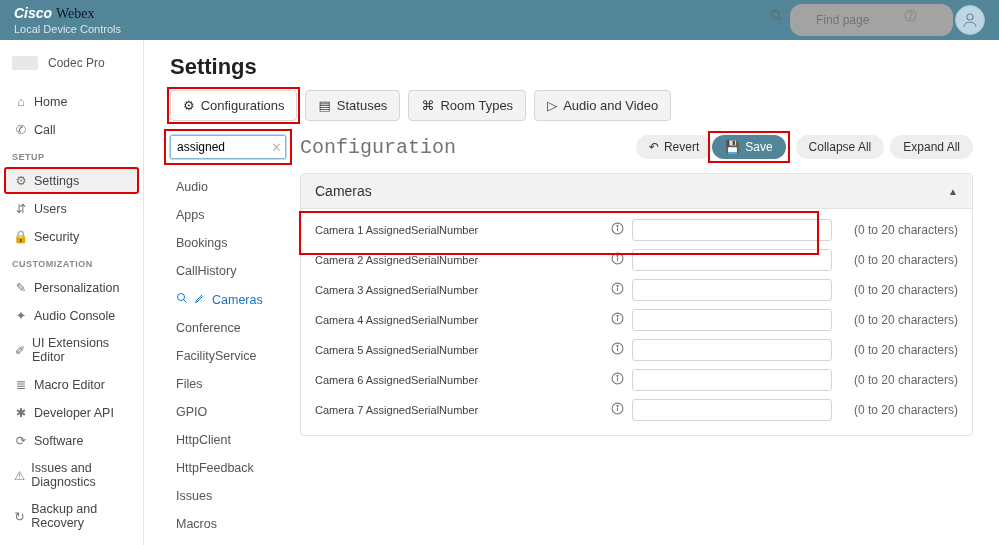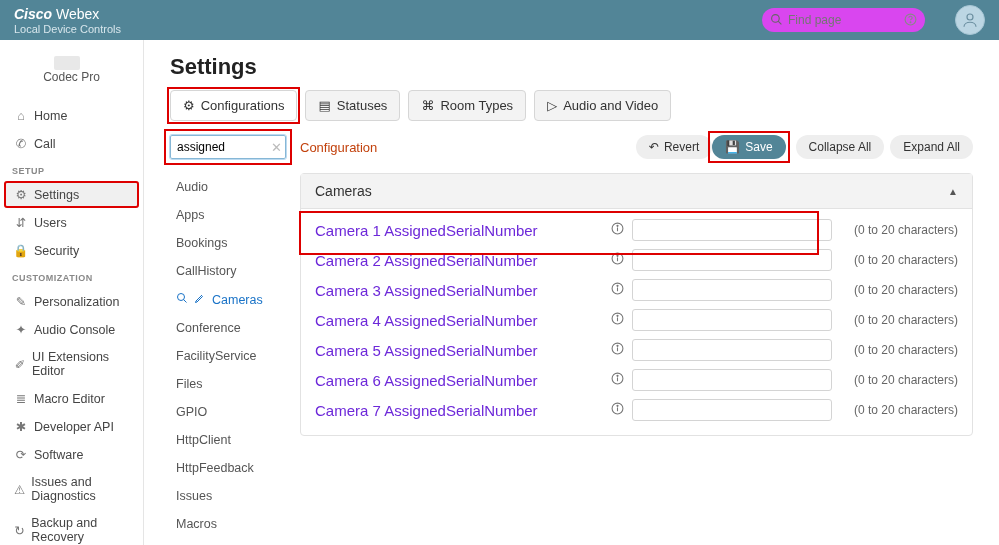--- a/index.html
+++ b/index.html
@@ -1,32 +1,32 @@
 <!DOCTYPE html>
 <html><head>
   <meta charset="utf-8">
   <style>
     * { box-sizing: border-box; margin: 0; padding: 0; }
     body { font-family: -apple-system, BlinkMacSystemFont, "Segoe UI", Arial, sans-serif; font-size: 13px; color: #333; background: #fff; width: 999px; }
 
     .topbar { height: 40px; background: #528597; display: flex; align-items: center; padding: 0 14px; color: #fff; }
     .brand-line1 { font-size: 14px; }
     .brand-strong { font-weight: 700; font-style: italic; }
-    .brand-thin { font-weight: 300; color: #ffffff; }
+    .brand-thin { font-weight: 300; color: #0f172a; font-family: Liberation Serif, serif; }
     .brand-line2 { font-size: 11px; color: #d7e6ec; margin-top: 1px; }
     .top-spacer { flex: 1; }
     .search-wrap { position: relative; width: 163px; }
-    .search-input { width: 100%; height: 24px; border-radius: 12px; border: none; padding: 0 28px 0 26px; font-size: 12px; background: #d946ef; }
+    .search-input { width: 100%; height: 32px; border-radius: 12px; border: none; padding: 0 28px 0 26px; font-size: 12px; background: #a3a3a3; margin-left: 28px; }
     .search-icon { position: absolute; left: 8px; top: 5px; color: #666; }
     .help-icon { position: absolute; right: 8px; top: 5px; color: #888; }
     .avatar { width: 30px; height: 30px; background: #bcd6e3; border-radius: 50%; margin-left: 30px; display: flex; align-items: center; justify-content: center; color: #6b8fa0; border: 1px solid #a6c5d4; }
 
     .layout { display: flex; }
     .sidebar { width: 144px; border-right: 1px solid #e5e5e5; min-height: 505px; padding-top: 6px; }
-    .device-row { display: flex; align-items: center; padding: 10px 12px 18px; flex-direction: column; }
+    .device-row { display: flex; align-items: center; padding: 10px 12px 18px; }
     .device-thumb { width: 26px; height: 14px; background: #e8e8e8; border-radius: 2px; margin-right: 10px; }
     .device-name { font-size: 12px; color: #555; }
     .nav-section { font-size: 9px; color: #888; letter-spacing: .5px; padding: 8px 12px 4px; font-weight: 700; }
     .nav-item { display: flex; align-items: center; padding: 6px 10px; font-size: 12.5px; color: #444; cursor: pointer; border-radius: 3px; margin: 1px 4px; }
     .nav-item.active { background: #f0f0f0; }
     .nav-item .ico { width: 14px; margin-right: 6px; display: inline-flex; justify-content: center; color: #777; }
     .nav-red { outline: 2px solid #d00; outline-offset: -2px; }
 
     .main { flex: 1; padding: 14px 26px; }
     .page-title { font-size: 22px; font-weight: 700; color: #222; margin-bottom: 10px; }
@@ -44,35 +44,35 @@
     .filter-input { width: 100%; height: 24px; border: 1px solid #86b7d6; outline: 1px solid #bcdaf0; padding: 0 18px 0 6px; font-size: 12px; border-radius: 2px; }
     .filter-clear { position: absolute; right: 4px; top: 5px; color: #bbb; cursor: pointer; }
 
     .filter-list { margin-top: 14px; }
     .filter-item { padding: 7px 6px; font-size: 12.5px; color: #555; cursor: pointer; }
     .filter-item.active { color: #1a73c7; display: flex; align-items: center; gap: 6px; }
     .filter-item.active .fi-ico { color: #1a73c7; }
 
     .config-panel { flex: 1; }
     .config-header { display: flex; align-items: center; margin-bottom: 14px; }
-    .config-title { font-size: 13px; color: #c2410c; }
+    .config-title { font-size: 20px; color: #737373; font-family: Liberation Mono, monospace; }
     .header-spacer { flex: 1; }
     .pill-btn { background: #eee; border: none; border-radius: 14px; padding: 5px 13px; font-size: 12px; color: #333; cursor: pointer; display: inline-flex; align-items: center; gap: 5px; }
     .pill-btn + .pill-btn { margin-left: 6px; }
     .save-btn { background: #528597; color: #fff; }
     .save-wrap { position: relative; display: inline-block; }
     .save-wrap::after { content: ""; position: absolute; inset: -4px; border: 2px solid #d00; pointer-events: none; }
 
     .accordion { border: 1px solid #e2e2e2; border-radius: 4px; }
     .acc-header { background: #f3f3f3; border-bottom: 1px solid #e2e2e2; padding: 9px 14px; font-size: 14px; color: #333; display: flex; align-items: center; }
     .acc-header .caret { margin-left: auto; font-size: 10px; color: #555; }
     .acc-body { padding: 6px 14px 10px; }
 
     .row { display: grid; grid-template-columns: 1fr 18px 200px 120px; align-items: center; gap: 6px; padding: 4px 0; }
-    .row-link { color: #6d28d9; font-size: 15px; cursor: pointer; }
+    .row-link { color: #404040; font-size: 11px; cursor: pointer; }
     .row-icon { color: #777; text-align: center; cursor: pointer; }
     .row-input { height: 22px; border: 1px solid #d4d4d4; border-radius: 3px; padding: 0 6px; font-size: 12px; width: 100%; }
     .row-hint { color: #666; font-size: 12px; text-align: right; }
 
     .hl-group { position: relative; }
     .hl-rect { position: absolute; border: 2px solid #d00; pointer-events: none; }
   </style>
 </head>
 <body>
 

